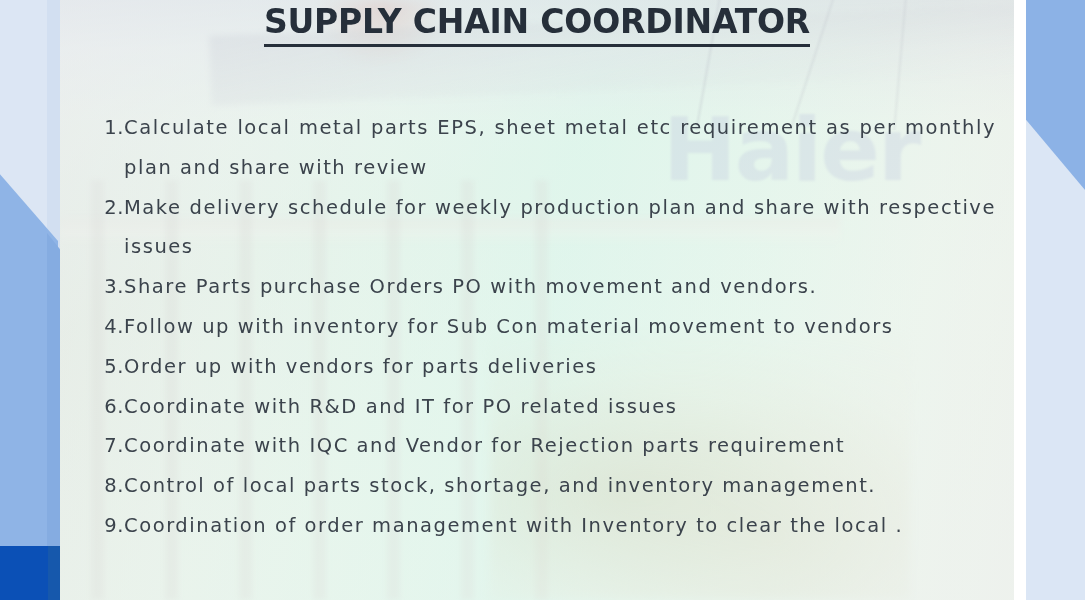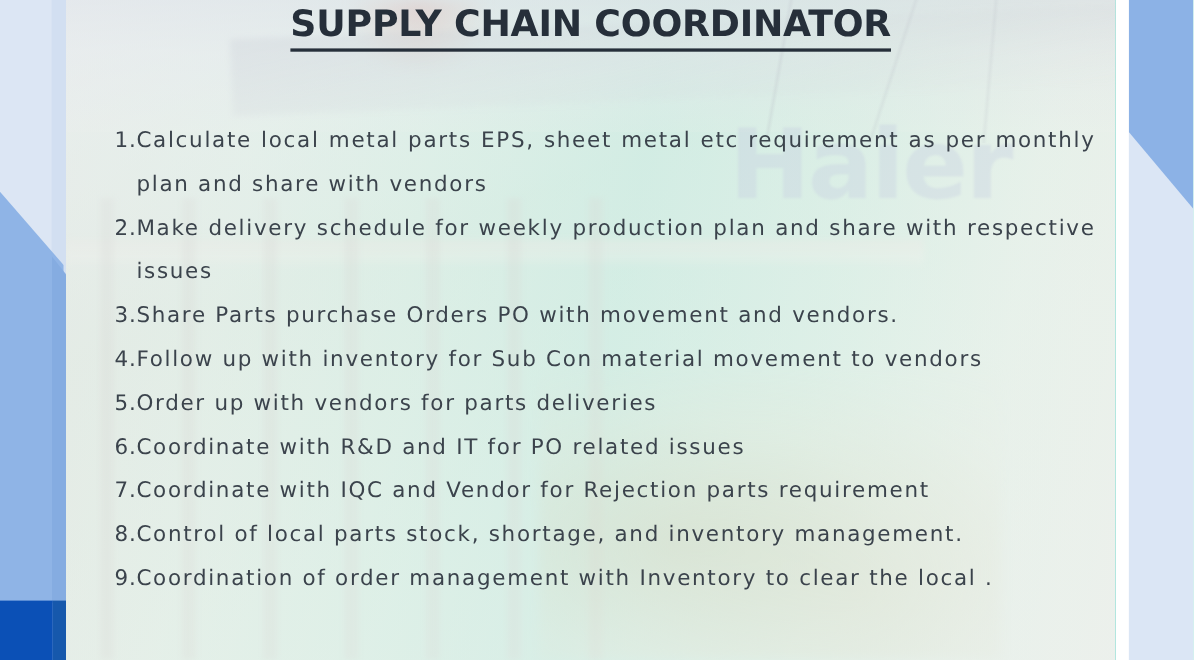--- a/index.html
+++ b/index.html
@@ -79,21 +79,21 @@
     width: 12px; height: 600px;
     background: #ffffff;
   }
 
   
   .card {
     position: absolute;
     left: 60px; top: 0;
     width: 954px; height: 600px;
     overflow: hidden;
-    background: #14b8a6;
+    background: #5eead4;
   }
 
   
   .bg-photo {
     position: absolute;
     inset: 0;
     background:
       
       linear-gradient(100deg,
         rgba(226,228,224,0.95) 0%,
@@ -285,21 +285,21 @@
     <div class="bg-haier">Haier</div>
     <div class="bg-wash"></div>
 
     <div class="content">
 
       <div class="slide-title"><span class="t">SUPPLY CHAIN COORDINATOR</span></div>
 
       <ol class="task-list">
           <li class="task-item">
             <span class="task-num">1.</span>
-            <span class="task-text justify">Calculate local metal parts EPS, sheet metal etc requirement as per monthly plan and share with vendors</span>
+            <span class="task-text justify">Calculate local metal parts EPS, sheet metal etc requirement as per monthly plan and share with review</span>
           </li>
           <li class="task-item">
             <span class="task-num">2.</span>
             <span class="task-text justify">Make delivery schedule for weekly production plan and share with respective issues</span>
           </li>
           <li class="task-item">
             <span class="task-num">3.</span>
             <span class="task-text">Share Parts purchase Orders PO with movement and vendors.</span>
           </li>
           <li class="task-item">

